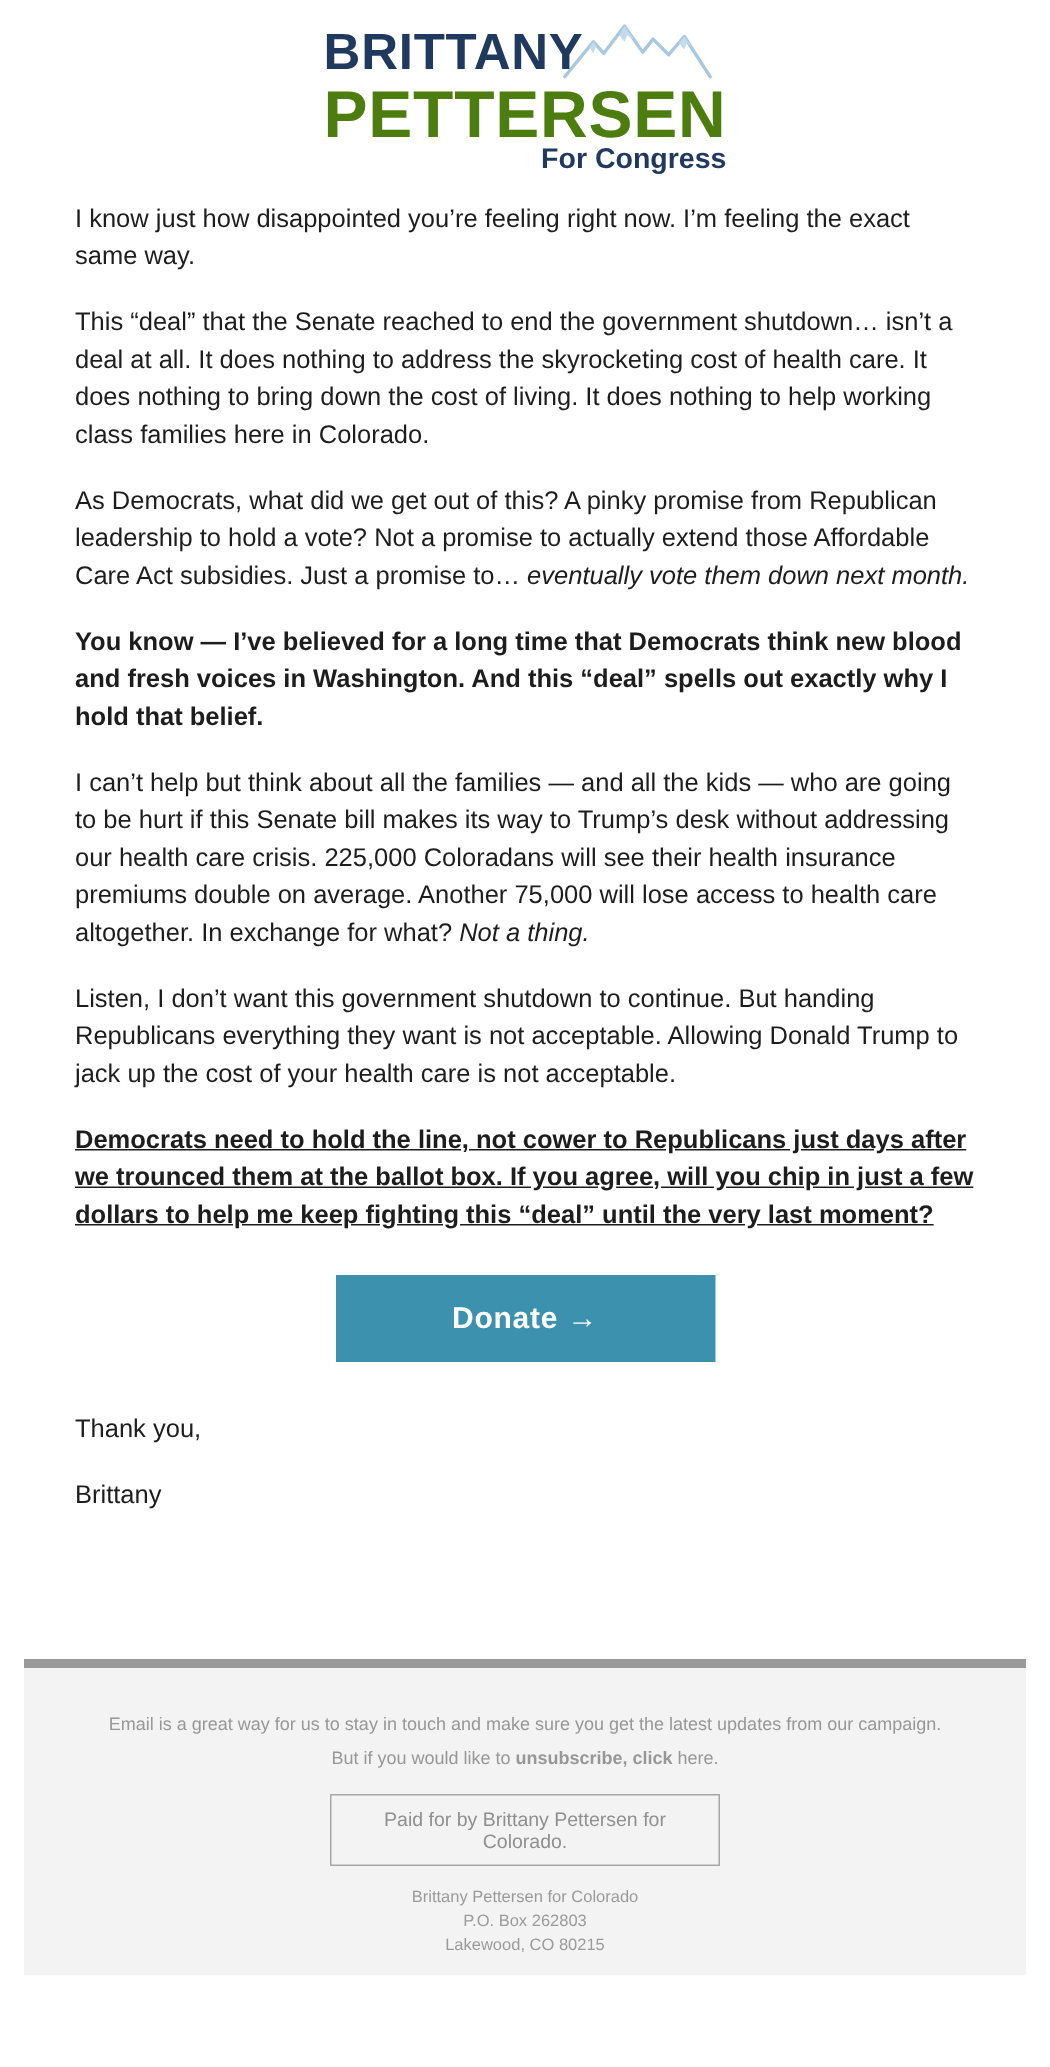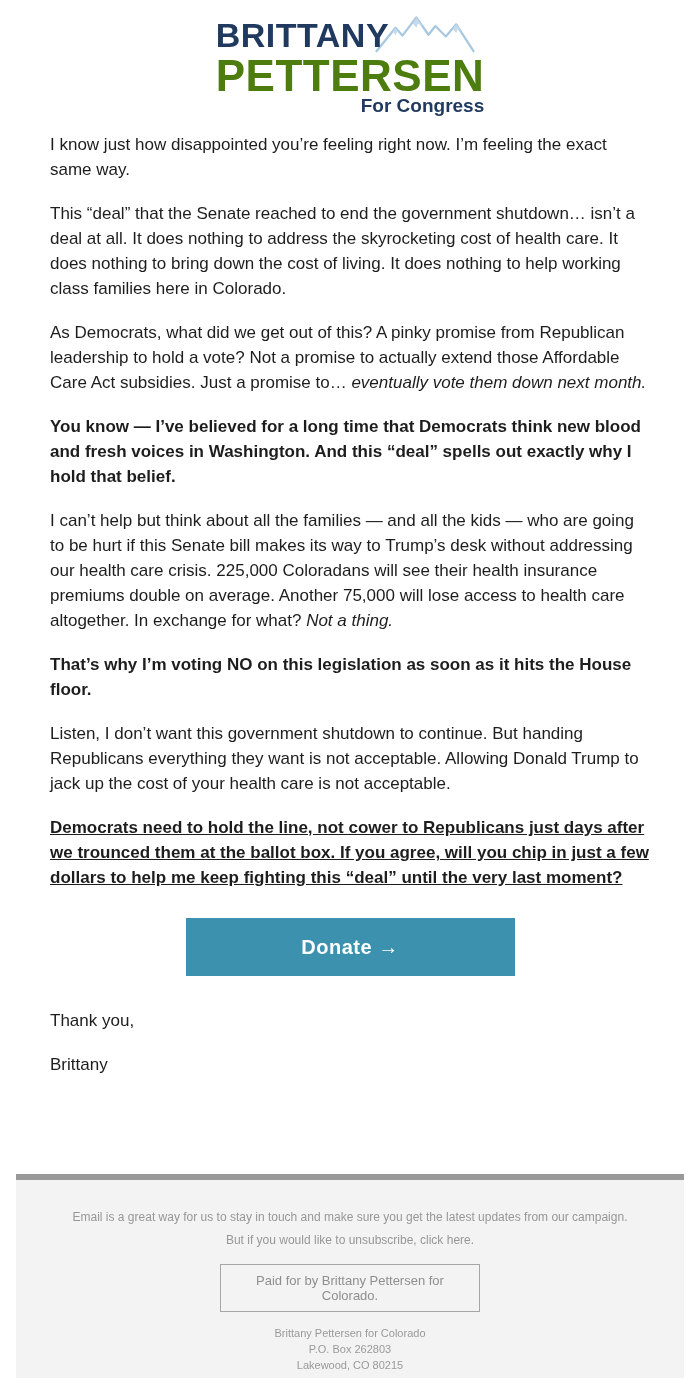--- a/index.html
+++ b/index.html
@@ -36,37 +36,37 @@
     font-size: 17px; line-height: 25px; margin: 19px 0; color: #1d1d1d;
   }
   .body-copy p:first-child { margin-top: 16px; }
   .bold-para { font-weight: bold; }
   .italic { font-style: italic; }
   .link-para {
     font-weight: bold; color: #2222cc; text-decoration: underline; cursor: pointer;
   }
   .btn-wrap { text-align: center; margin-top: 28px; }
   .donate-btn {
-    display: inline-block; width: 329px; height: 58px; line-height: 58px;
+    display: inline-block; width: 253px; height: 58px; line-height: 58px;
     background: #3c92ae; color: #ffffff; font-size: 20px; font-weight: bold;
     letter-spacing: 0.5px; text-align: center; cursor: pointer; border: none;
     font-family: "Liberation Sans", sans-serif;
   }
   .closing { margin-top: 32px !important; }
 
   
   .footer {
     margin: 0 16px; background: #f3f3f3; border-top: 6px solid #999999;
     text-align: center; padding: 26px 40px 12px 40px;
     color: #979797;
   }
   .disclaimer {
     font-size: 12px; line-height: 23px; max-width: 570px; margin: 0 auto;
   }
-  .unsub-link { font-weight: normal; cursor: pointer; }
+  .unsub-link { font-weight: bold; cursor: pointer; }
   .paid-box {
     display: inline-block; border: 1px solid #a6a6a6; width: 260px;
     padding: 8px 10px; margin: 12px auto 13px auto;
     font-size: 13px; color: #8f8f8f; background: transparent;
   }
   .address { font-size: 11px; line-height: 16px; color: #9a9a9a; }
 </style>
 </head>
 <body>
 
@@ -98,21 +98,20 @@
     <p>I know just how disappointed you’re feeling right now. I’m feeling the exact same way.</p>
 
     <p>This “deal” that the Senate reached to end the government shutdown… isn’t a deal at all. It does nothing to address the skyrocketing cost of health care. It does nothing to bring down the cost of living. It does nothing to help working class families here in Colorado.</p>
 
     <p><span>As Democrats, what did we get out of this? A pinky promise from Republican leadership to hold a vote? Not a promise to actually extend those Affordable Care Act subsidies. Just a promise to… </span><span class="italic">eventually vote them down next month.</span></p>
 
     <p class="bold-para">You know — I’ve believed for a long time that Democrats think new blood and fresh voices in Washington. And this “deal” spells out exactly why I hold that belief.</p>
 
     <p><span>I can’t help but think about all the families — and all the kids — who are going to be hurt if this Senate bill makes its way to Trump’s desk without addressing our health care crisis. 225,000 Coloradans will see their health insurance premiums double on average. Another 75,000 will lose access to health care altogether. In exchange for what? </span><span class="italic">Not a thing.</span></p>
 
-    <p class="bold-para">That’s why I’m voting NO on this legislation as soon as it hits the House floor.</p>
 
     <p>Listen, I don’t want this government shutdown to continue. But handing Republicans everything they want is not acceptable. Allowing Donald Trump to jack up the cost of your health care is not acceptable.</p>
 
     <p class="link-para">Democrats need to hold the line, not cower to Republicans just days after we trounced them at the ballot box. If you agree, will you chip in just a few dollars to help me keep fighting this “deal” until the very last moment?</p>
 
     <div class="btn-wrap">
       <a class="donate-btn">Donate →</a>
     </div>
 
     <p class="closing">Thank you,</p>

